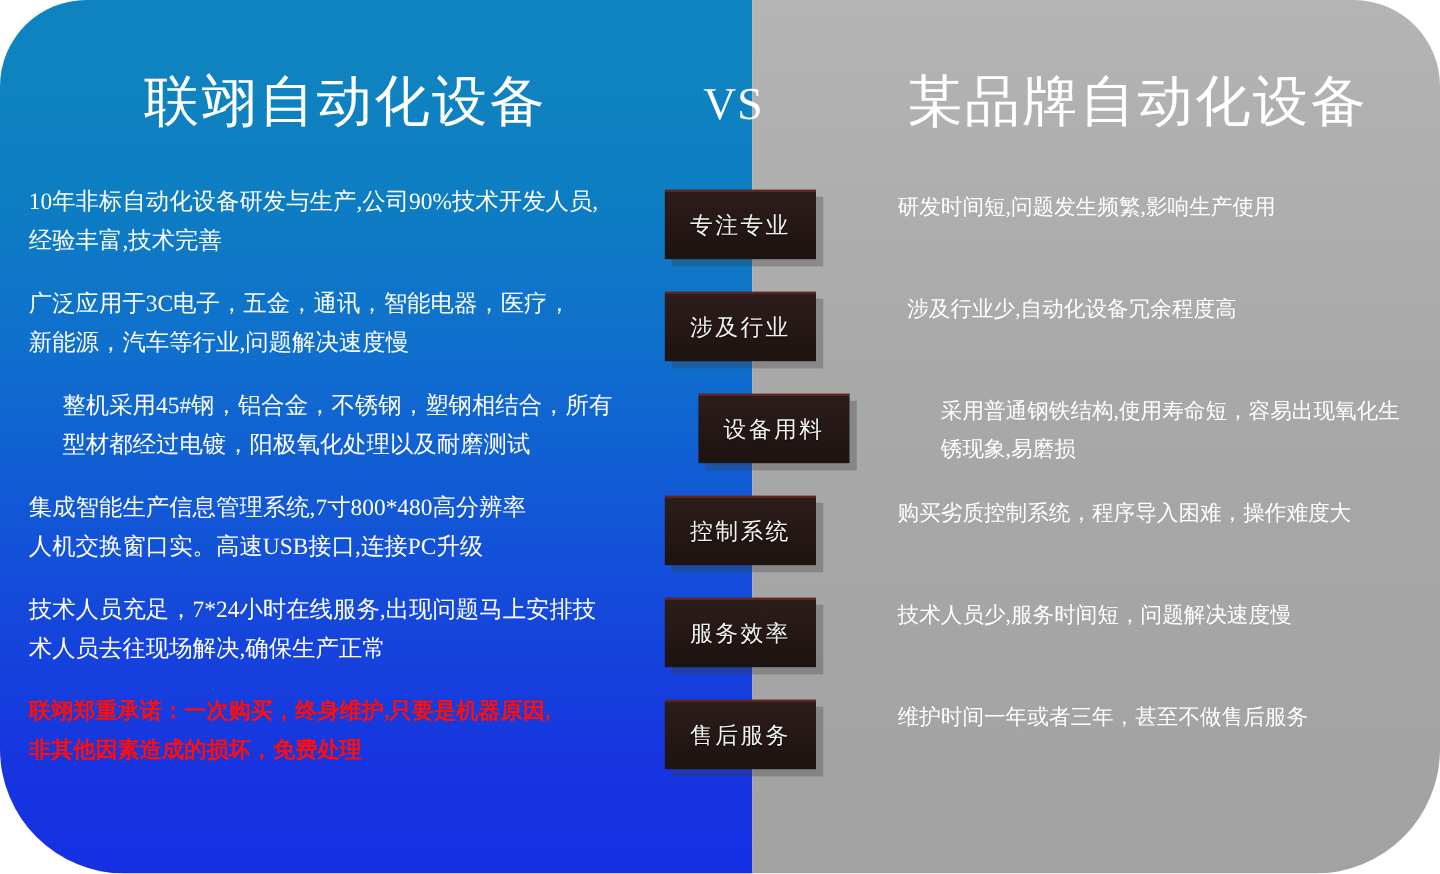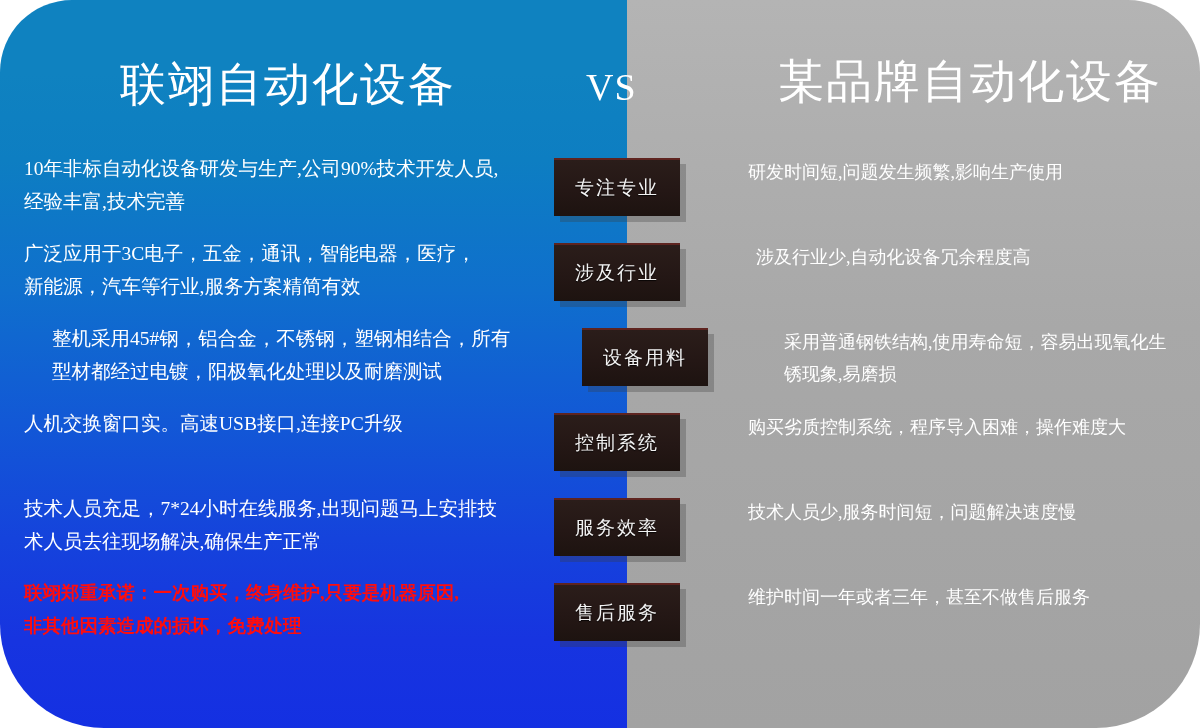--- a/index.html
+++ b/index.html
@@ -60,21 +60,21 @@
   .title {
     position: absolute;
     color: #ffffff;
     font-size: 46px;
     line-height: 1;
     letter-spacing: 2px;
     white-space: nowrap;
     font-family: "Liberation Serif", "DejaVu Serif", serif;
   }
   #title-left  { left: 120px; top: 62px; }
-  #title-right { left: 778px; top: 62px; font-family: Liberation Mono, monospace; }
+  #title-right { left: 756px; top: 62px; }
 
   #vs-label {
     position: absolute;
     left: 586px;
     top: 68px;
     color: #ffffff;
     font-size: 38px;
     line-height: 1;
     letter-spacing: 1px;
     font-family: "Liberation Serif", "DejaVu Serif", serif;
@@ -182,21 +182,21 @@
         <div class="badge">
           <span class="badge-label">专注专业</span>
         </div>
         <div class="right-text">
           <span class="ln">研发时间短,问题发生频繁,影响生产使用</span>
         </div>
       </div>
       <div class="row row-1">
         <div class="left-text">
           <span class="ln">广泛应用于3C电子，五金，通讯，智能电器，医疗，</span>
-          <span class="ln">新能源，汽车等行业,服务方案精简有效</span>
+          <span class="ln">新能源，汽车等行业,问题解决速度慢</span>
         </div>
         <div class="badge">
           <span class="badge-label">涉及行业</span>
         </div>
         <div class="right-text indent">
           <span class="ln">涉及行业少,自动化设备冗余程度高</span>
         </div>
       </div>
       <div class="row row-2">
         <div class="left-text">
@@ -206,20 +206,21 @@
         <div class="badge">
           <span class="badge-label">设备用料</span>
         </div>
         <div class="right-text indent">
           <span class="ln">采用普通钢铁结构,使用寿命短，容易出现氧化生</span>
           <span class="ln">锈现象,易磨损</span>
         </div>
       </div>
       <div class="row row-3">
         <div class="left-text">
+          <span class="ln">集成智能生产信息管理系统,7寸800*480高分辨率</span>
           <span class="ln">人机交换窗口实。高速USB接口,连接PC升级</span>
         </div>
         <div class="badge">
           <span class="badge-label">控制系统</span>
         </div>
         <div class="right-text">
           <span class="ln">购买劣质控制系统，程序导入困难，操作难度大</span>
         </div>
       </div>
       <div class="row row-4">

